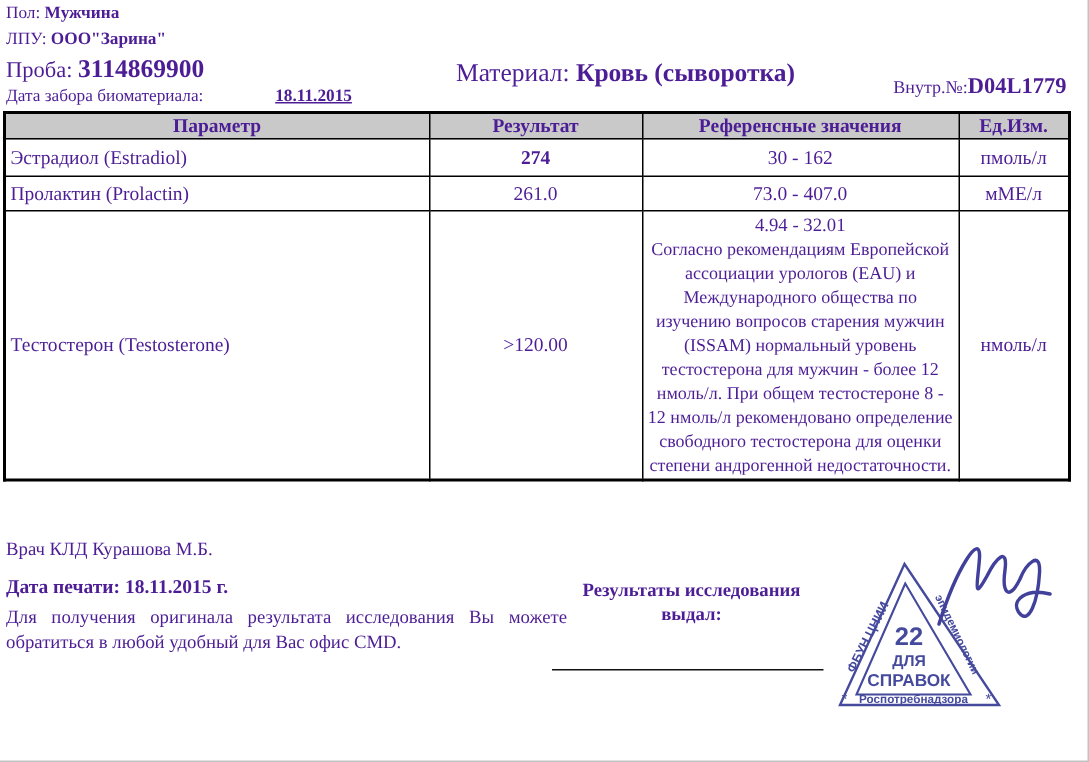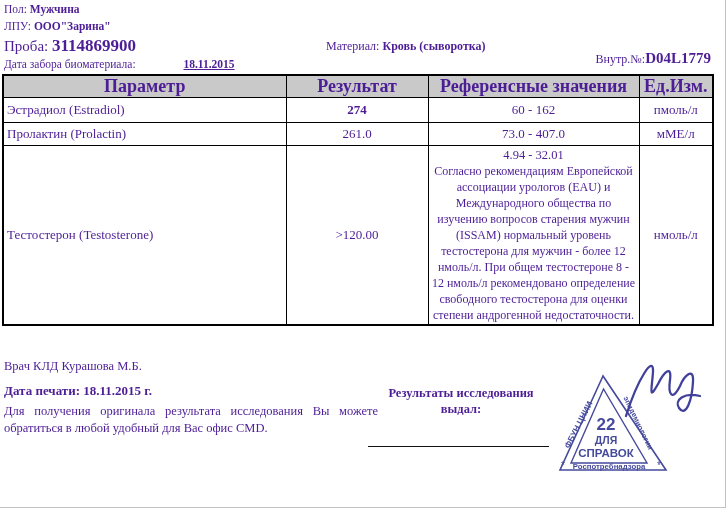--- a/index.html
+++ b/index.html
@@ -16,42 +16,42 @@
   }
   .abs { position: absolute; }
   .sm { font-size: 11.5px; }
   .b { font-weight: bold; }
   .u { text-decoration: underline; margin-left: 45px; }
 
   .pol-line   { left: 4px; top: 3px; }
   .lpu-line   { left: 4px; top: 20px; }
   .proba-line { left: 4px; top: 36px; font-size: 15px; }
   .proba-line .val { font-size: 17px; font-weight: bold; }
-  .material-line { left: 326px; top: 39px; font-size: 12px; }
+  .material-line { left: 304px; top: 39px; font-size: 17px; }
   .material-line .val { font-weight: bold; }
   .date-line  { left: 4px; top: 58px; font-size: 11.5px; }
   .vnutr-line { right: 14px; top: 50px; font-size: 12px; }
   .vnutr-line .val { font-size: 15px; font-weight: bold; }
 
   table.results {
     position: absolute; left: 2px; top: 74px;
     width: 710px;
     border-collapse: collapse;
     border: 2px solid #000;
     table-layout: fixed;
   }
   table.results th, table.results td {
     border: 1px solid #000;
     vertical-align: middle;
     font-size: 13px;
     padding: 1px 3px;
   }
   table.results th {
     background: #c9c9c9;
-    font-size: 18px;
+    font-size: 13px;
     font-weight: bold;
     height: 17px;
     padding: 0 2px;
   }
   col.c-param { width: 283px; }
   col.c-result { width: 142px; }
   col.c-ref { width: 211px; }
   col.c-unit { width: 74px; }
   td.param { text-align: left; padding-left: 4px; }
   td.center { text-align: center; }
@@ -119,21 +119,21 @@
         <th>Параметр</th>
         <th>Результат</th>
         <th>Референсные значения</th>
         <th>Ед.Изм.</th>
       </tr>
     </thead>
     <tbody>
       <tr class="r1">
         <td class="param">Эстрадиол (Estradiol)</td>
         <td class="center result-bold">274</td>
-        <td class="center">60 - 162</td>
+        <td class="center">30 - 162</td>
         <td class="center">пмоль/л</td>
       </tr>
       <tr class="r2">
         <td class="param">Пролактин (Prolactin)</td>
         <td class="center">261.0</td>
         <td class="center">73.0 - 407.0</td>
         <td class="center">мМЕ/л</td>
       </tr>
       <tr>
         <td class="param">Тестостерон (Testosterone)</td>

